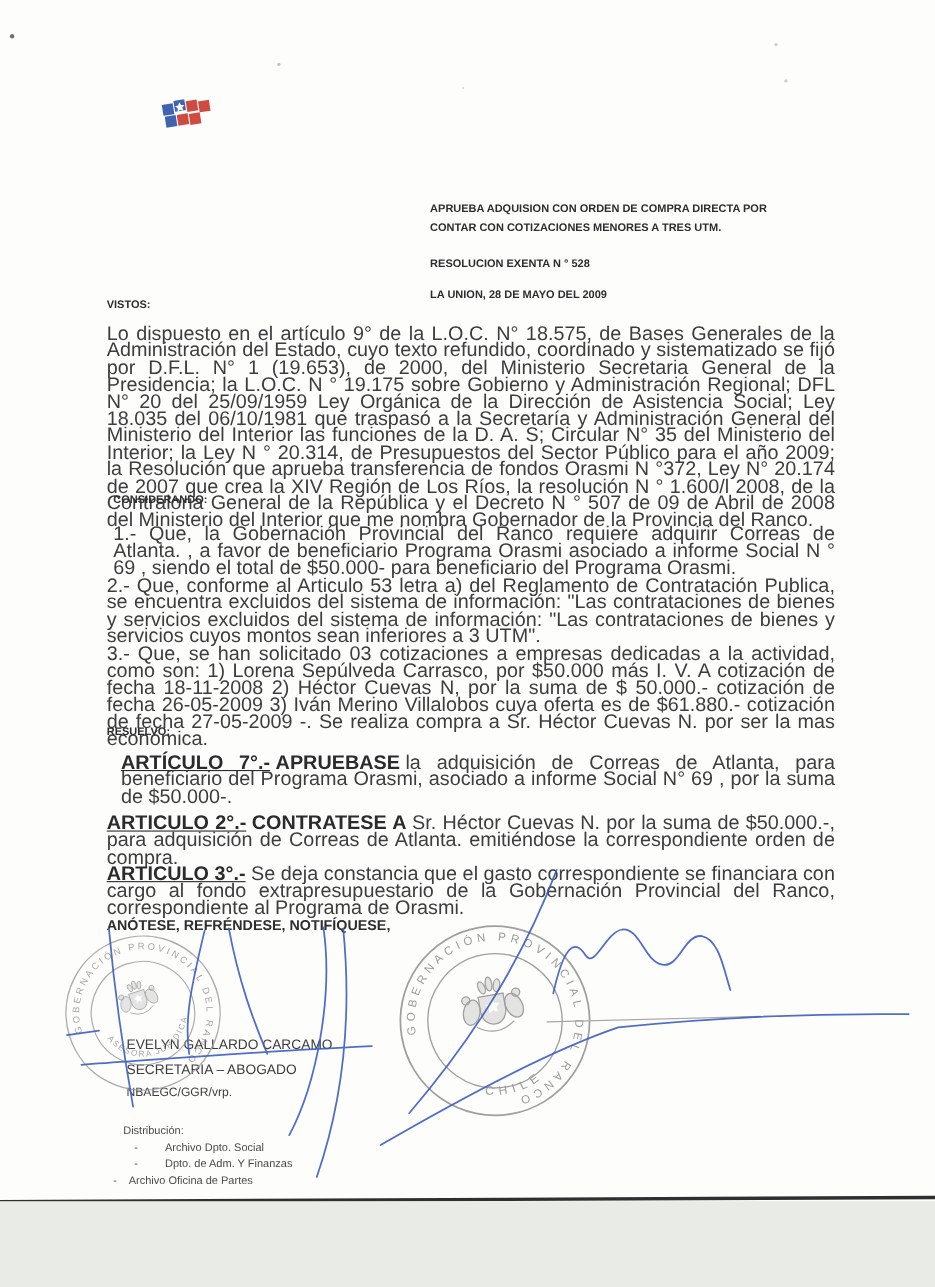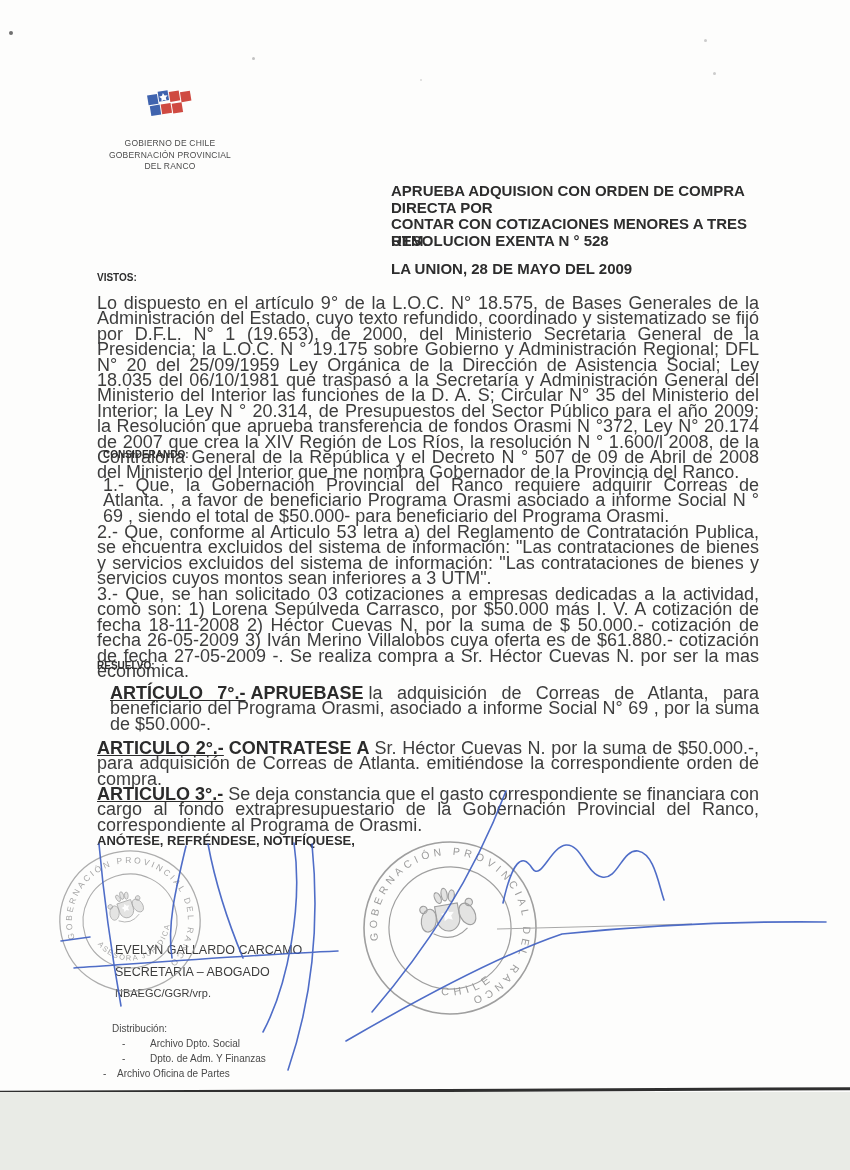--- a/index.html
+++ b/index.html
@@ -3,21 +3,21 @@
 <meta charset="utf-8">
 <style>
   html,body{margin:0;padding:0;background:#ffffff;}
   #page{position:relative;width:850px;height:1170px;background:#fdfdfc;overflow:hidden;
         font-family:"Liberation Sans","DejaVu Sans",sans-serif;color:#3a3a3a;}
   .abs{position:absolute;}
   
   #logo-block{left:85px;top:86px;width:170px;text-align:center;}
   #logo-text{margin-top:4px;font-size:8.5px;line-height:11.5px;color:#4c4c4c;letter-spacing:.2px;}
   
-  .hdr{left:391px;width:375px;font-weight:bold;color:#2d2d2d;font-size:15px;line-height:16.5px;}
+  .hdr{left:391px;width:375px;font-weight:bold;color:#2d2d2d;font-size:10px;line-height:16.5px;}
   #subject{top:183px;}
   #resolution{top:233px;}
   #dateline{top:261px;}
   
   .heading{font-weight:bold;color:#2d2d2d;font-size:10px;}
   .para{font-size:18px;line-height:15.4px;text-align:justify;color:#3d3d3d;margin:0;}
   #vistos-h{left:97px;top:272px;}
   #vistos-p{left:97px;top:296px;width:662px;}
   #considerando-h{left:103px;top:449px;}
   #cons-1{left:103px;top:478px;width:656px;}
@@ -61,25 +61,20 @@
         <rect x="12" y="6" width="10" height="10" fill="#3f63ae"></rect>
         <rect x="23" y="4" width="10" height="10" fill="#3f63ae"></rect>
         <rect x="13" y="17" width="10" height="10" fill="#3f63ae"></rect>
         <rect x="34" y="6" width="10" height="10" fill="#cf4a41"></rect>
         <rect x="45" y="8" width="10" height="10" fill="#cf4a41"></rect>
         <rect x="24" y="17" width="10" height="10" fill="#cf4a41"></rect>
         <rect x="35" y="18" width="10" height="10" fill="#cf4a41"></rect>
         <path d="M28 6 l1.3 2.7 3 .4 -2.2 2.1 .5 3 -2.6-1.4 -2.7 1.4 .5-3 -2.1-2.1 3-.4z" fill="#ffffff"></path>
       </g>
     </svg>
-    <div id="logo-text">
-      <div>GOBIERNO DE CHILE</div>
-      <div>GOBERNACIÓN PROVINCIAL</div>
-      <div>DEL RANCO</div>
-    </div>
   </div>
 
   <div class="abs hdr" id="subject">
     <div>APRUEBA ADQUISION CON ORDEN DE COMPRA DIRECTA POR</div>
     <div>CONTAR CON COTIZACIONES MENORES A TRES UTM.</div>
   </div>
   <div class="abs hdr" id="resolution">RESOLUCION EXENTA N ° 528</div>
   <div class="abs hdr" id="dateline">LA UNION, 28 DE MAYO DEL 2009</div>
 
   <div class="abs heading" id="vistos-h">VISTOS:</div>

